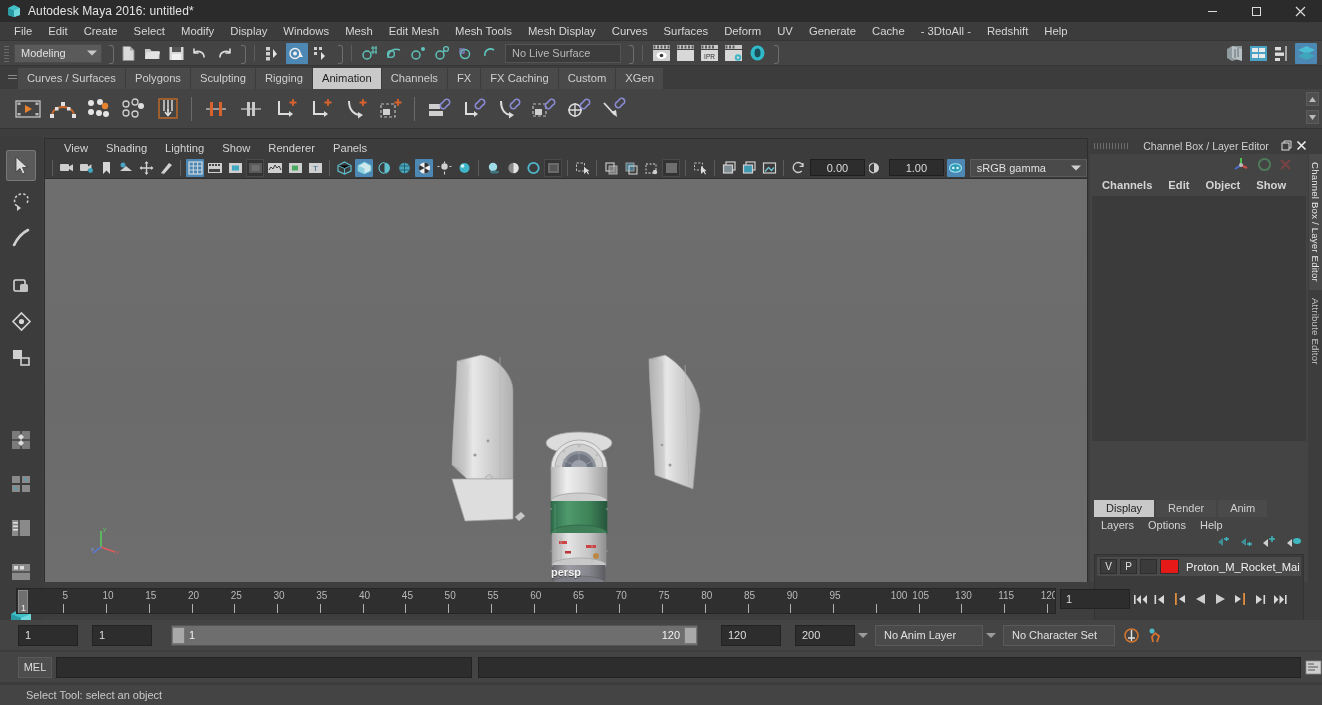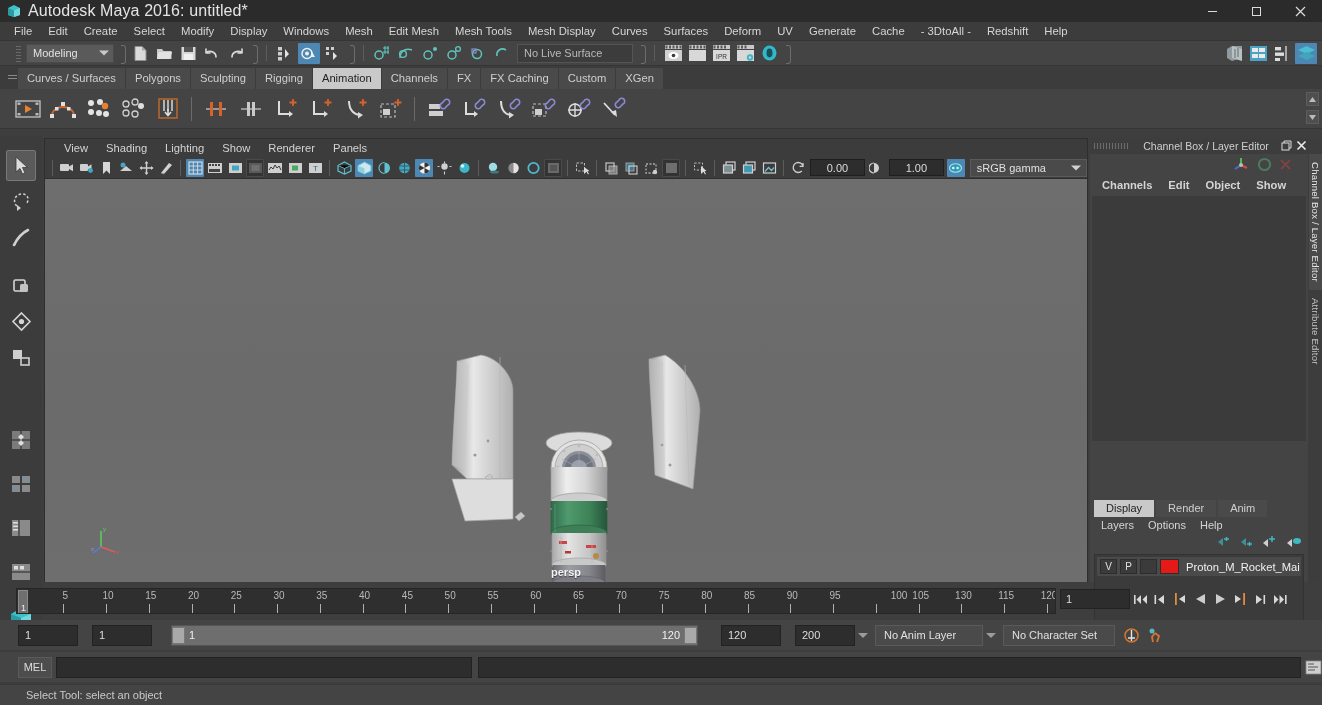--- a/index.html
+++ b/index.html
@@ -18,41 +18,41 @@
   
   .titlebar {
     height: 22px; background: #2b2b2b; display: flex; align-items: center;
     padding-left: 7px; position: relative;
   }
   .title-logo {
     width: 14px; height: 14px; margin-right: 7px; flex: 0 0 auto;
     position: relative;
   }
   .title-logo svg { display: block; }
-  .title-text { font-size: 16px; color: #e4e4e4; letter-spacing: .1px; }
+  .title-text { font-size: 12px; color: #e4e4e4; letter-spacing: .1px; }
   .win-btns { position: absolute; right: 0; top: 0; height: 22px; display: flex; }
   .win-btn {
     width: 44px; height: 22px; display: flex; align-items: center; justify-content: center;
     color: #dcdcdc;
   }
 
   
   .menubar {
     height: 19px; background: #3c3c3c; display: flex; align-items: center;
     padding-left: 6px; border-bottom: 1px solid #353535;
   }
   .menu-item {
     padding: 0 8px; height: 19px; line-height: 19px; font-size: 11.3px; color: #d6d6d6;
     white-space: nowrap;
   }
 
   
   .statusbar {
     height: 25px; background: #444444; display: flex; align-items: center;
-    border-bottom: 1px solid #363636; padding-left: 14px; position: relative;
+    border-bottom: 1px solid #363636; padding-left: 2px; position: relative;
   }
   .grip {
     width: 9px; height: 20px; margin-right: 3px; flex: 0 0 auto;
     background-image: repeating-linear-gradient(to bottom, #6a6a6a 0 1px, transparent 1px 3px);
     background-size: 5px 100%; background-repeat: no-repeat; background-position: 2px 3px;
   }
   .mode-select {
     width: 88px; height: 19px; background: #5a5a5a; border: 1px solid #4a4a4a;
     display: flex; align-items: center; padding-left: 6px; font-size: 11px; color: #e2e2e2;
     position: relative; margin-right: 2px;

